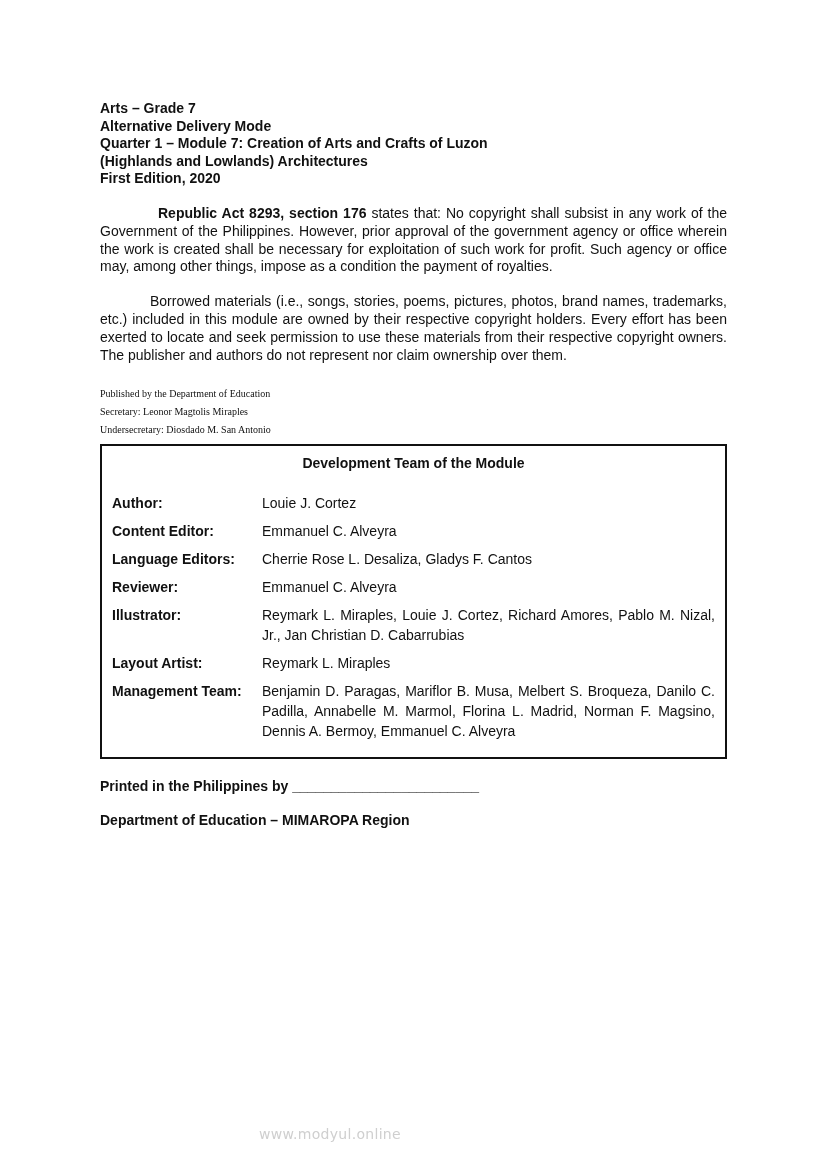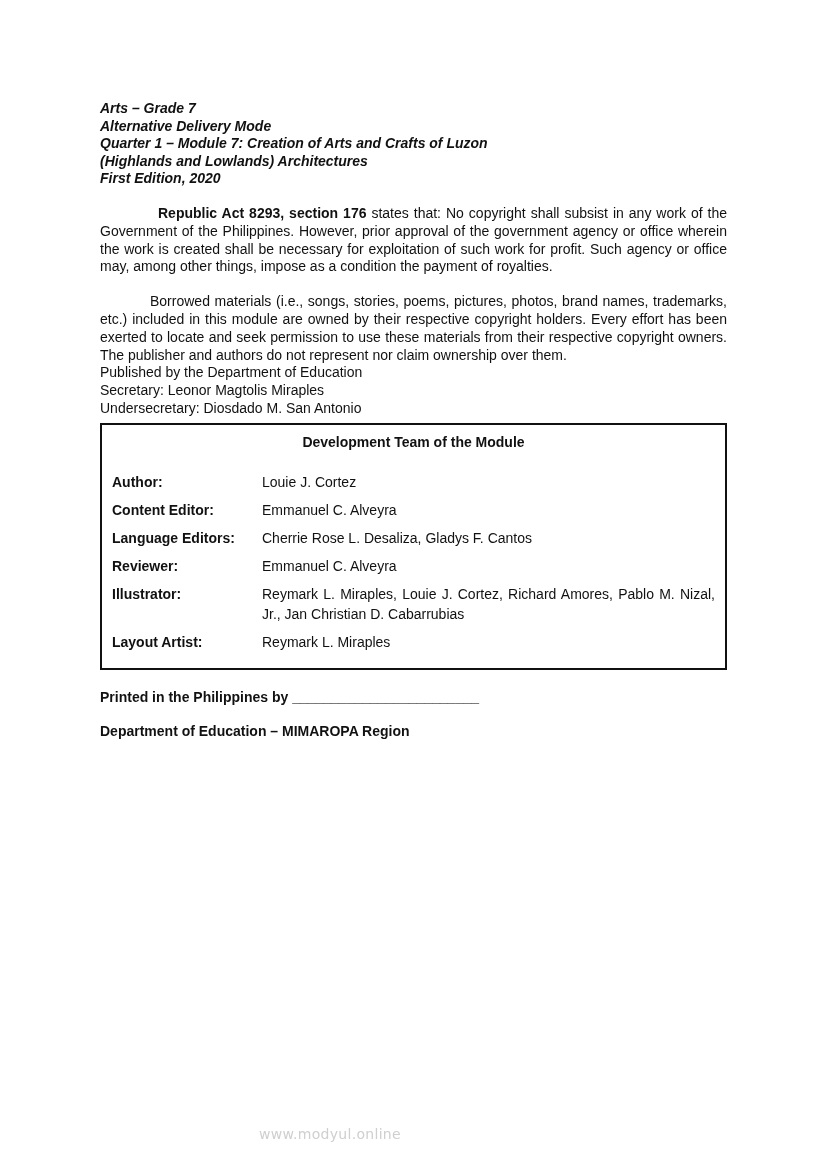--- a/index.html
+++ b/index.html
@@ -1,30 +1,30 @@
 <!DOCTYPE html>
 <html><head>
   <meta charset="utf-8">
   <style>
     html, body { margin: 0; padding: 0; background: #ffffff; }
     body {
       width: 826px; height: 1169px; position: relative; overflow: hidden;
       font-family: "Liberation Sans", sans-serif; color: #111111;
     }
     .page { position: absolute; left: 100px; top: 100px; width: 627px; }
-    .header-lines { font-weight: bold; font-size: 14px; line-height: 17.6px; font-style: italic; }
+    .header-lines { font-weight: bold; font-size: 14px; line-height: 17.6px; }
     .header-lines div { white-space: nowrap; }
     .para {
       font-size: 14px; line-height: 17.8px; text-align: justify;
       text-indent: 50px; margin: 0;
     }
     .para b { font-weight: bold; padding-left: 8px; }
     #p1 { margin-top: 17px; }
     #p2 { margin-top: 17px; }
-    .pub { margin-top: 0; font-size: 14px; line-height: 17.6px; }
+    .pub { margin-top: 21px; font-size: 10px; line-height: 17.6px; font-family: Liberation Serif, serif; }
     .team-box {
       margin-top: 6px; border: 2px solid #111; width: 622px;
       padding: 0 10px 16px 10px; box-sizing: border-box; width: 627px;
     }
     .team-title {
       text-align: center; font-weight: bold; font-size: 14px;
       margin-top: 7px; height: 20px; line-height: 20px;
     }
     .team-rows { margin-top: 20px; }
     .team-row { display: flex; font-size: 14px; line-height: 20px; margin-bottom: 8px; }
@@ -83,20 +83,24 @@
         <div class="team-value">Emmanuel C. Alveyra</div>
       </div>
       <div class="team-row">
         <div class="team-label">Illustrator:</div>
         <div class="team-value">Reymark L. Miraples, Louie J. Cortez, Richard Amores, Pablo M. Nizal, Jr., Jan Christian D. Cabarrubias</div>
       </div>
       <div class="team-row">
         <div class="team-label">Layout Artist:</div>
         <div class="team-value">Reymark L. Miraples</div>
       </div>
+      <div class="team-row">
+        <div class="team-label">Management Team:</div>
+        <div class="team-value">Benjamin D. Paragas, Mariflor B. Musa, Melbert S. Broqueza, Danilo C. Padilla, Annabelle M. Marmol, Florina L. Madrid, Norman F. Magsino, Dennis A. Bermoy, Emmanuel C. Alveyra</div>
+      </div>
     </div>
   </div>
 
   <div class="printed">Printed in the Philippines by ________________________</div>
 
   <div class="deped-title">Department of Education – MIMAROPA Region</div>
 </div>
 
 <div class="watermark">www.modyul.online</div>
 

